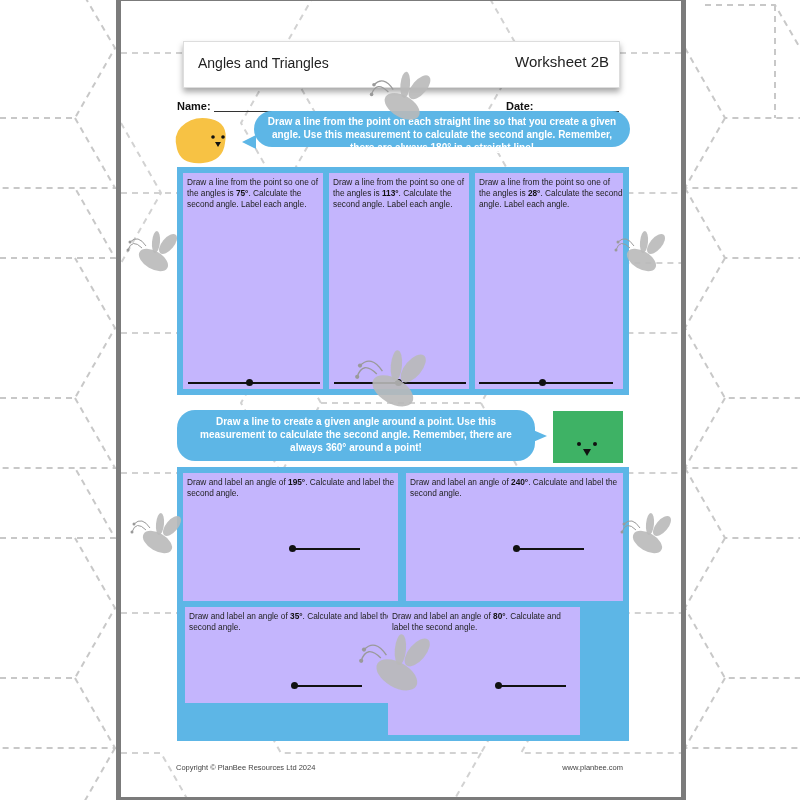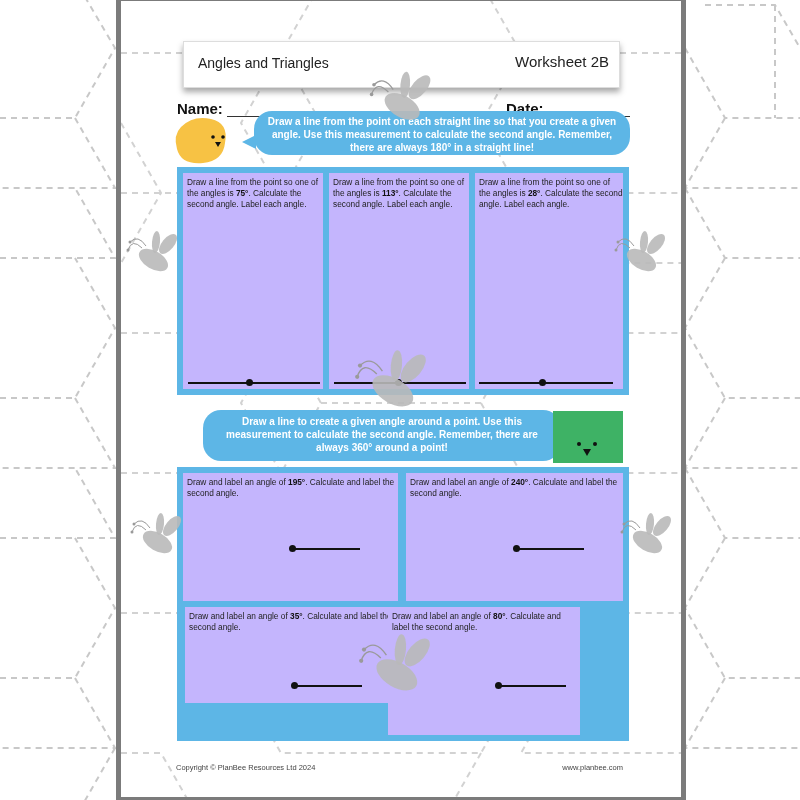--- a/index.html
+++ b/index.html
@@ -3,21 +3,21 @@
 <meta charset="utf-8">
 <style>
   html,body{margin:0;padding:0;}
   body{width:800px;height:800px;position:relative;overflow:hidden;background:#ffffff;font-family:"Liberation Sans",sans-serif;}
   .bgsvg{position:absolute;left:0;top:0;width:800px;height:800px;}
   .page{position:absolute;left:116px;top:-4px;width:560px;height:796px;background:#ffffff;border:5px solid #7b7b7b;}
   .page-svg{position:absolute;left:0;top:0;width:560px;height:796px;pointer-events:none;}
   .header{position:absolute;left:62px;top:40px;width:435px;height:45px;background:#fff;box-shadow:0 4px 6px rgba(0,0,0,0.35);border:1px solid #ddd;}
   .header .title{position:absolute;left:14px;top:13px;font-size:14px;color:#222;}
   .header .ws{position:absolute;right:10px;top:11px;font-size:15px;color:#222;}
-  .namerow{position:absolute;top:99px;font-size:15px;font-weight:bold;color:#111;}
+  .namerow{position:absolute;top:99px;font-size:11px;font-weight:bold;color:#111;}
   .line{display:inline-block;border-bottom:1px solid #333;vertical-align:bottom;height:10px;}
   .bubble{position:absolute;background:#5db6e6;color:#fff;border-radius:18px;text-align:center;font-size:10px;line-height:13px;font-weight:bold;}
   .bubble .tail{position:absolute;width:0;height:0;}
   .grid{position:absolute;background:#5db6e6;}
   .cell{position:absolute;background:#c4b5fd;}
   .cell .txt{position:absolute;left:4px;top:4px;font-size:8.3px;line-height:11px;color:#222;}
   .cell .txt b{font-weight:bold;color:#111;}
   .hline{position:absolute;height:2px;background:#111;}
   .dot{position:absolute;width:7px;height:7px;border-radius:50%;background:#111;}
   .footer{position:absolute;top:762px;font-size:7.5px;color:#444;}
@@ -92,21 +92,21 @@
     <span class="line" style="width:82px;"></span>
   </div>
 
   <svg style="position:absolute;left:52px;top:114px;width:60px;height:50px;" viewBox="0 0 60 50">
     <path d="M8,12 Q20,0 38,4 Q56,8 52,28 Q50,46 30,48 Q8,50 4,34 Q0,20 8,12 Z" fill="#f7c244"></path>
     <circle cx="40" cy="22" r="1.8" fill="#111"></circle>
     <circle cx="50" cy="22" r="1.8" fill="#111"></circle>
     <path d="M42,27 L48,27 L45,32 Z" fill="#111"></path>
   </svg>
 
-  <div class="bubble" style="left:133px;top:110px;width:376px;height:44px;padding-top:4px;box-sizing:border-box;">
+  <div class="bubble" style="left:133px;top:110px;width:376px;height:36px;padding-top:4px;box-sizing:border-box;">
     <div class="tail" style="left:-12px;top:24px;border-top:7px solid transparent;border-bottom:7px solid transparent;border-right:14px solid #5db6e6;"></div>
     <div style="padding:0 12px;">Draw a line from the point on each straight line so that you create a given angle. Use this measurement to calculate the second angle. Remember, there are always 180° in a straight line!</div>
   </div>
 
   <div class="grid" style="left:56px;top:166px;width:452px;height:228px;">
     <div class="cell" style="left:6px;top:6px;width:140px;height:216px;">
       <div class="txt"><span>Draw a line from the point so one of the angles is </span><b>75°</b><span>. Calculate the second angle. Label each angle.</span></div>
       <div class="hline" style="left:5px;top:209px;width:132px;"></div>
       <div class="dot" style="left:63px;top:206px;"></div>
     </div>
@@ -115,21 +115,21 @@
       <div class="hline" style="left:5px;top:209px;width:132px;"></div>
       <div class="dot" style="left:66px;top:206px;"></div>
     </div>
     <div class="cell" style="left:298px;top:6px;width:148px;height:216px;">
       <div class="txt"><span>Draw a line from the point so one of the angles is </span><b>28°</b><span>. Calculate the second angle. Label each angle.</span></div>
       <div class="hline" style="left:4px;top:209px;width:134px;"></div>
       <div class="dot" style="left:64px;top:206px;"></div>
     </div>
   </div>
 
-  <div class="bubble" style="left:56px;top:409px;width:358px;height:51px;padding-top:5px;box-sizing:border-box;margin-left:26px;">
+  <div class="bubble" style="left:56px;top:409px;width:358px;height:51px;padding-top:5px;box-sizing:border-box;">
     <div class="tail" style="right:-12px;top:20px;border-top:6px solid transparent;border-bottom:6px solid transparent;border-left:14px solid #5db6e6;"></div>
     <div style="padding:0 12px;">Draw a line to create a given angle around a point. Use this measurement to calculate the second angle. Remember, there are always 360° around a point!</div>
   </div>
 
   <svg style="position:absolute;left:432px;top:410px;width:70px;height:52px;" viewBox="0 0 70 52">
     <rect x="0" y="0" width="70" height="52" fill="#3eb265"></rect>
     <circle cx="26" cy="33" r="2" fill="#111"></circle>
     <circle cx="42" cy="33" r="2" fill="#111"></circle>
     <path d="M30,38 L38,38 L34,45 Z" fill="#111"></path>
   </svg>

